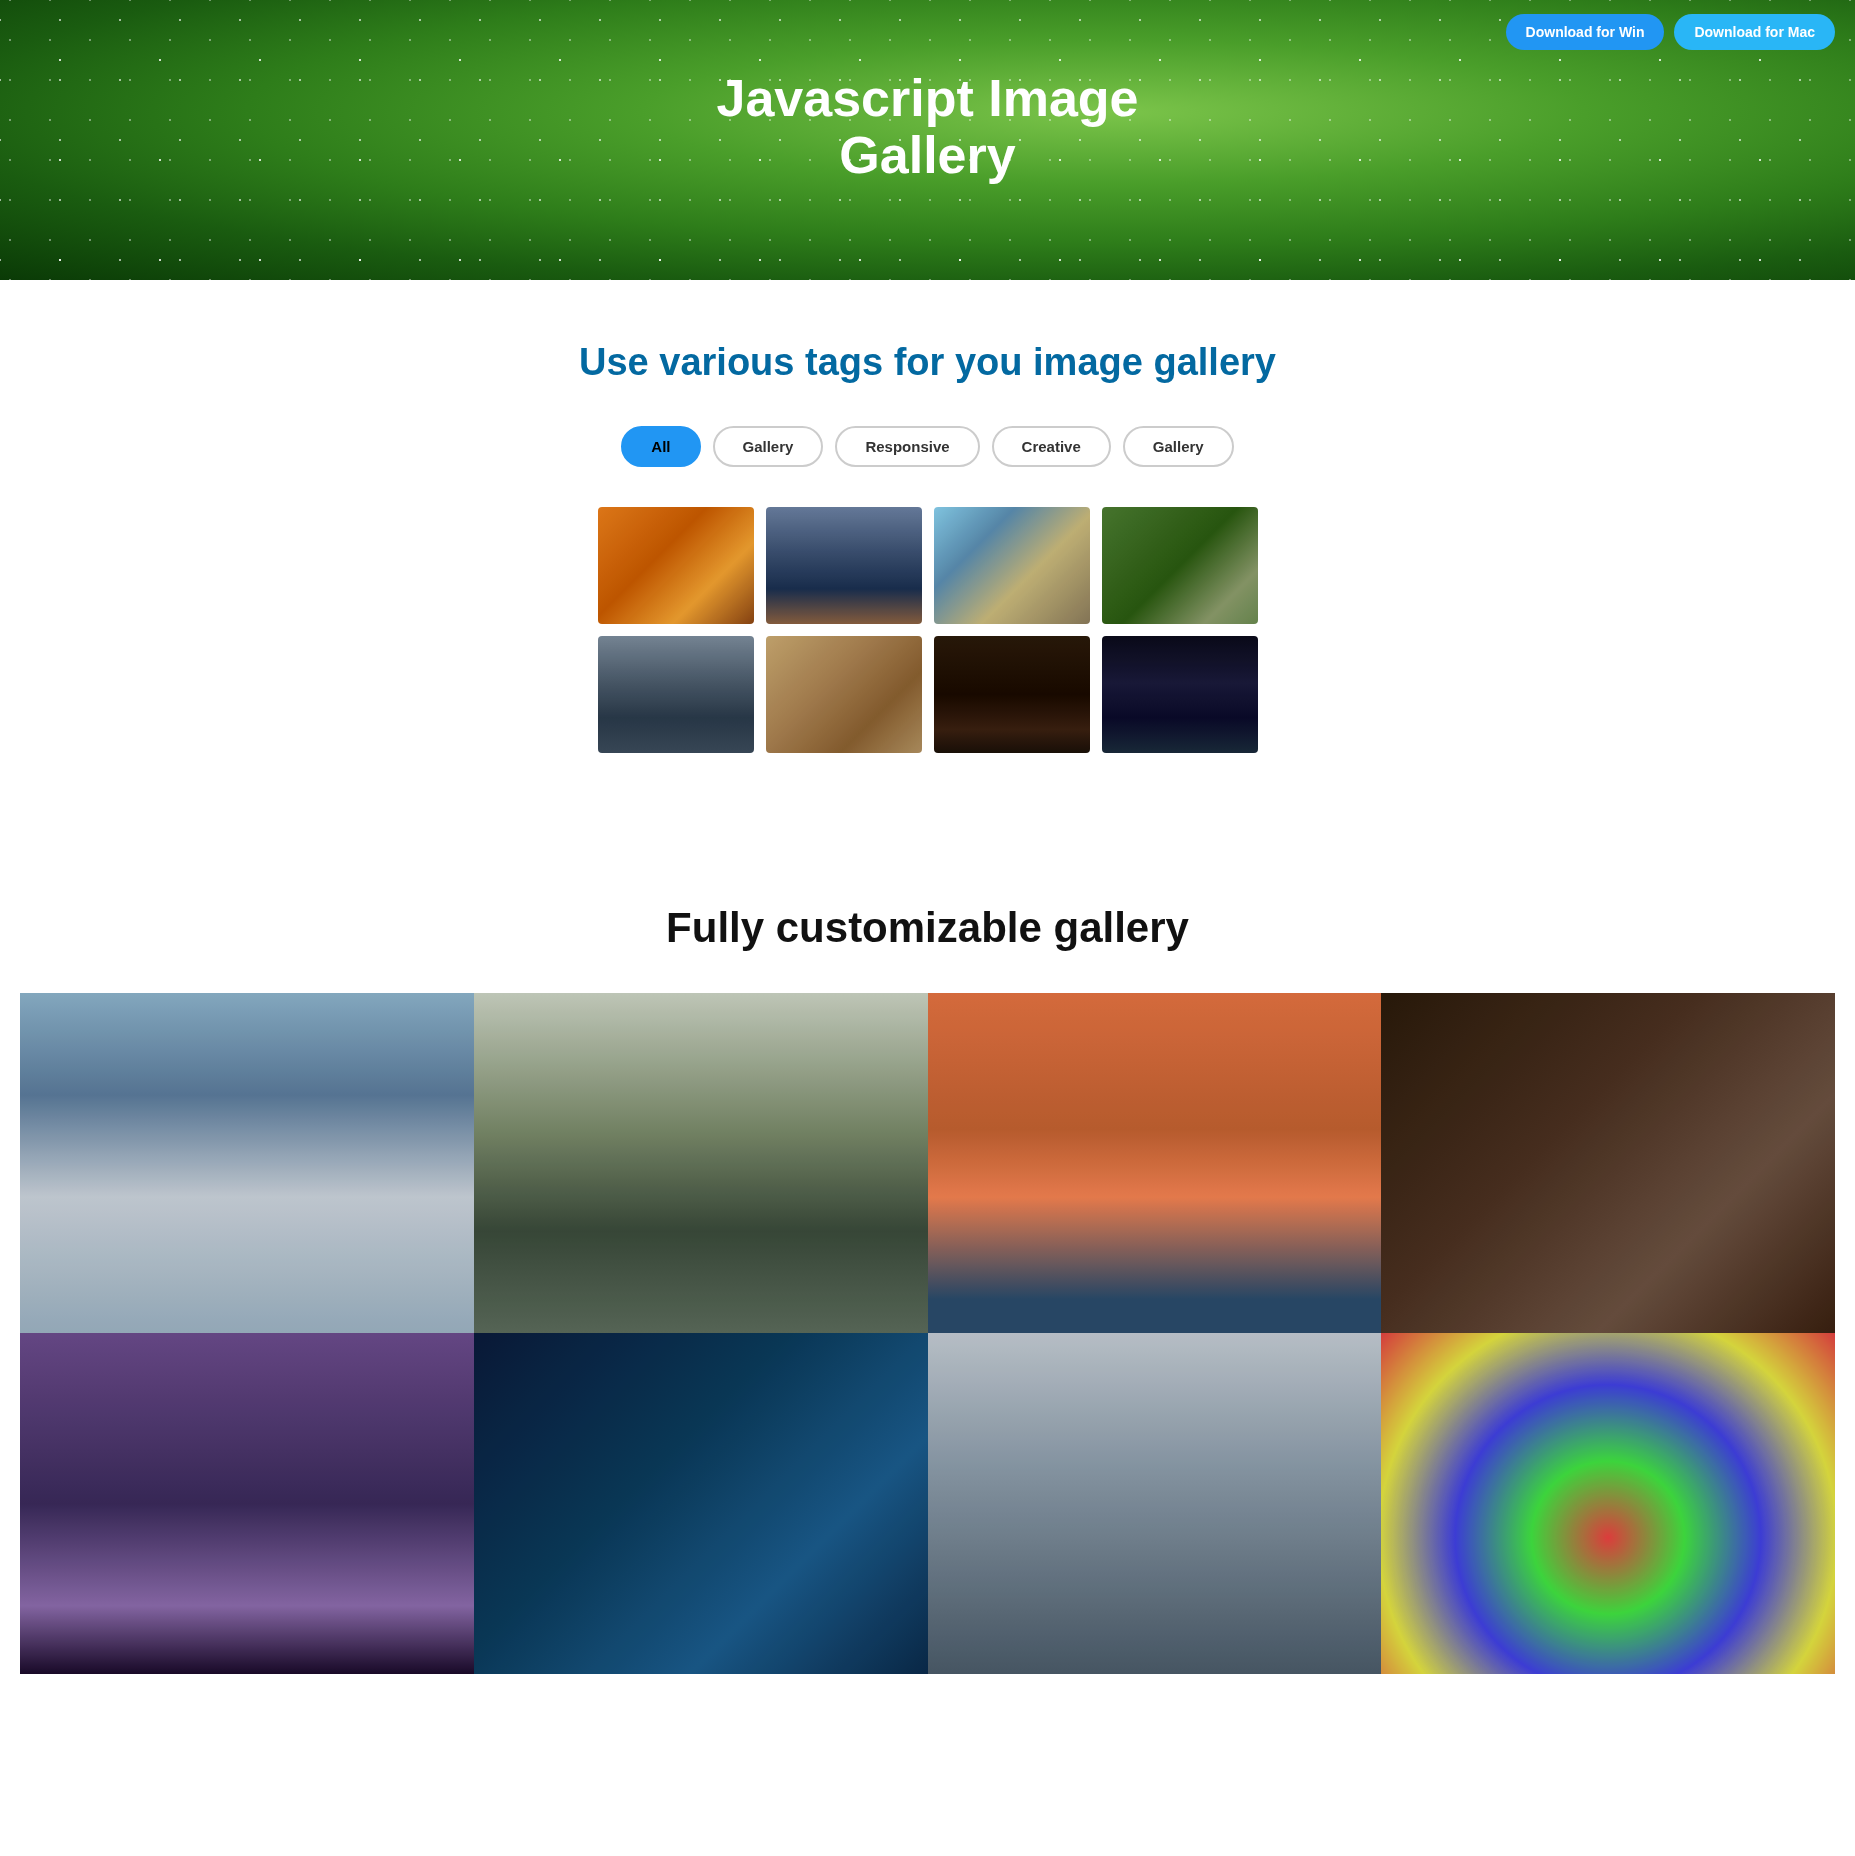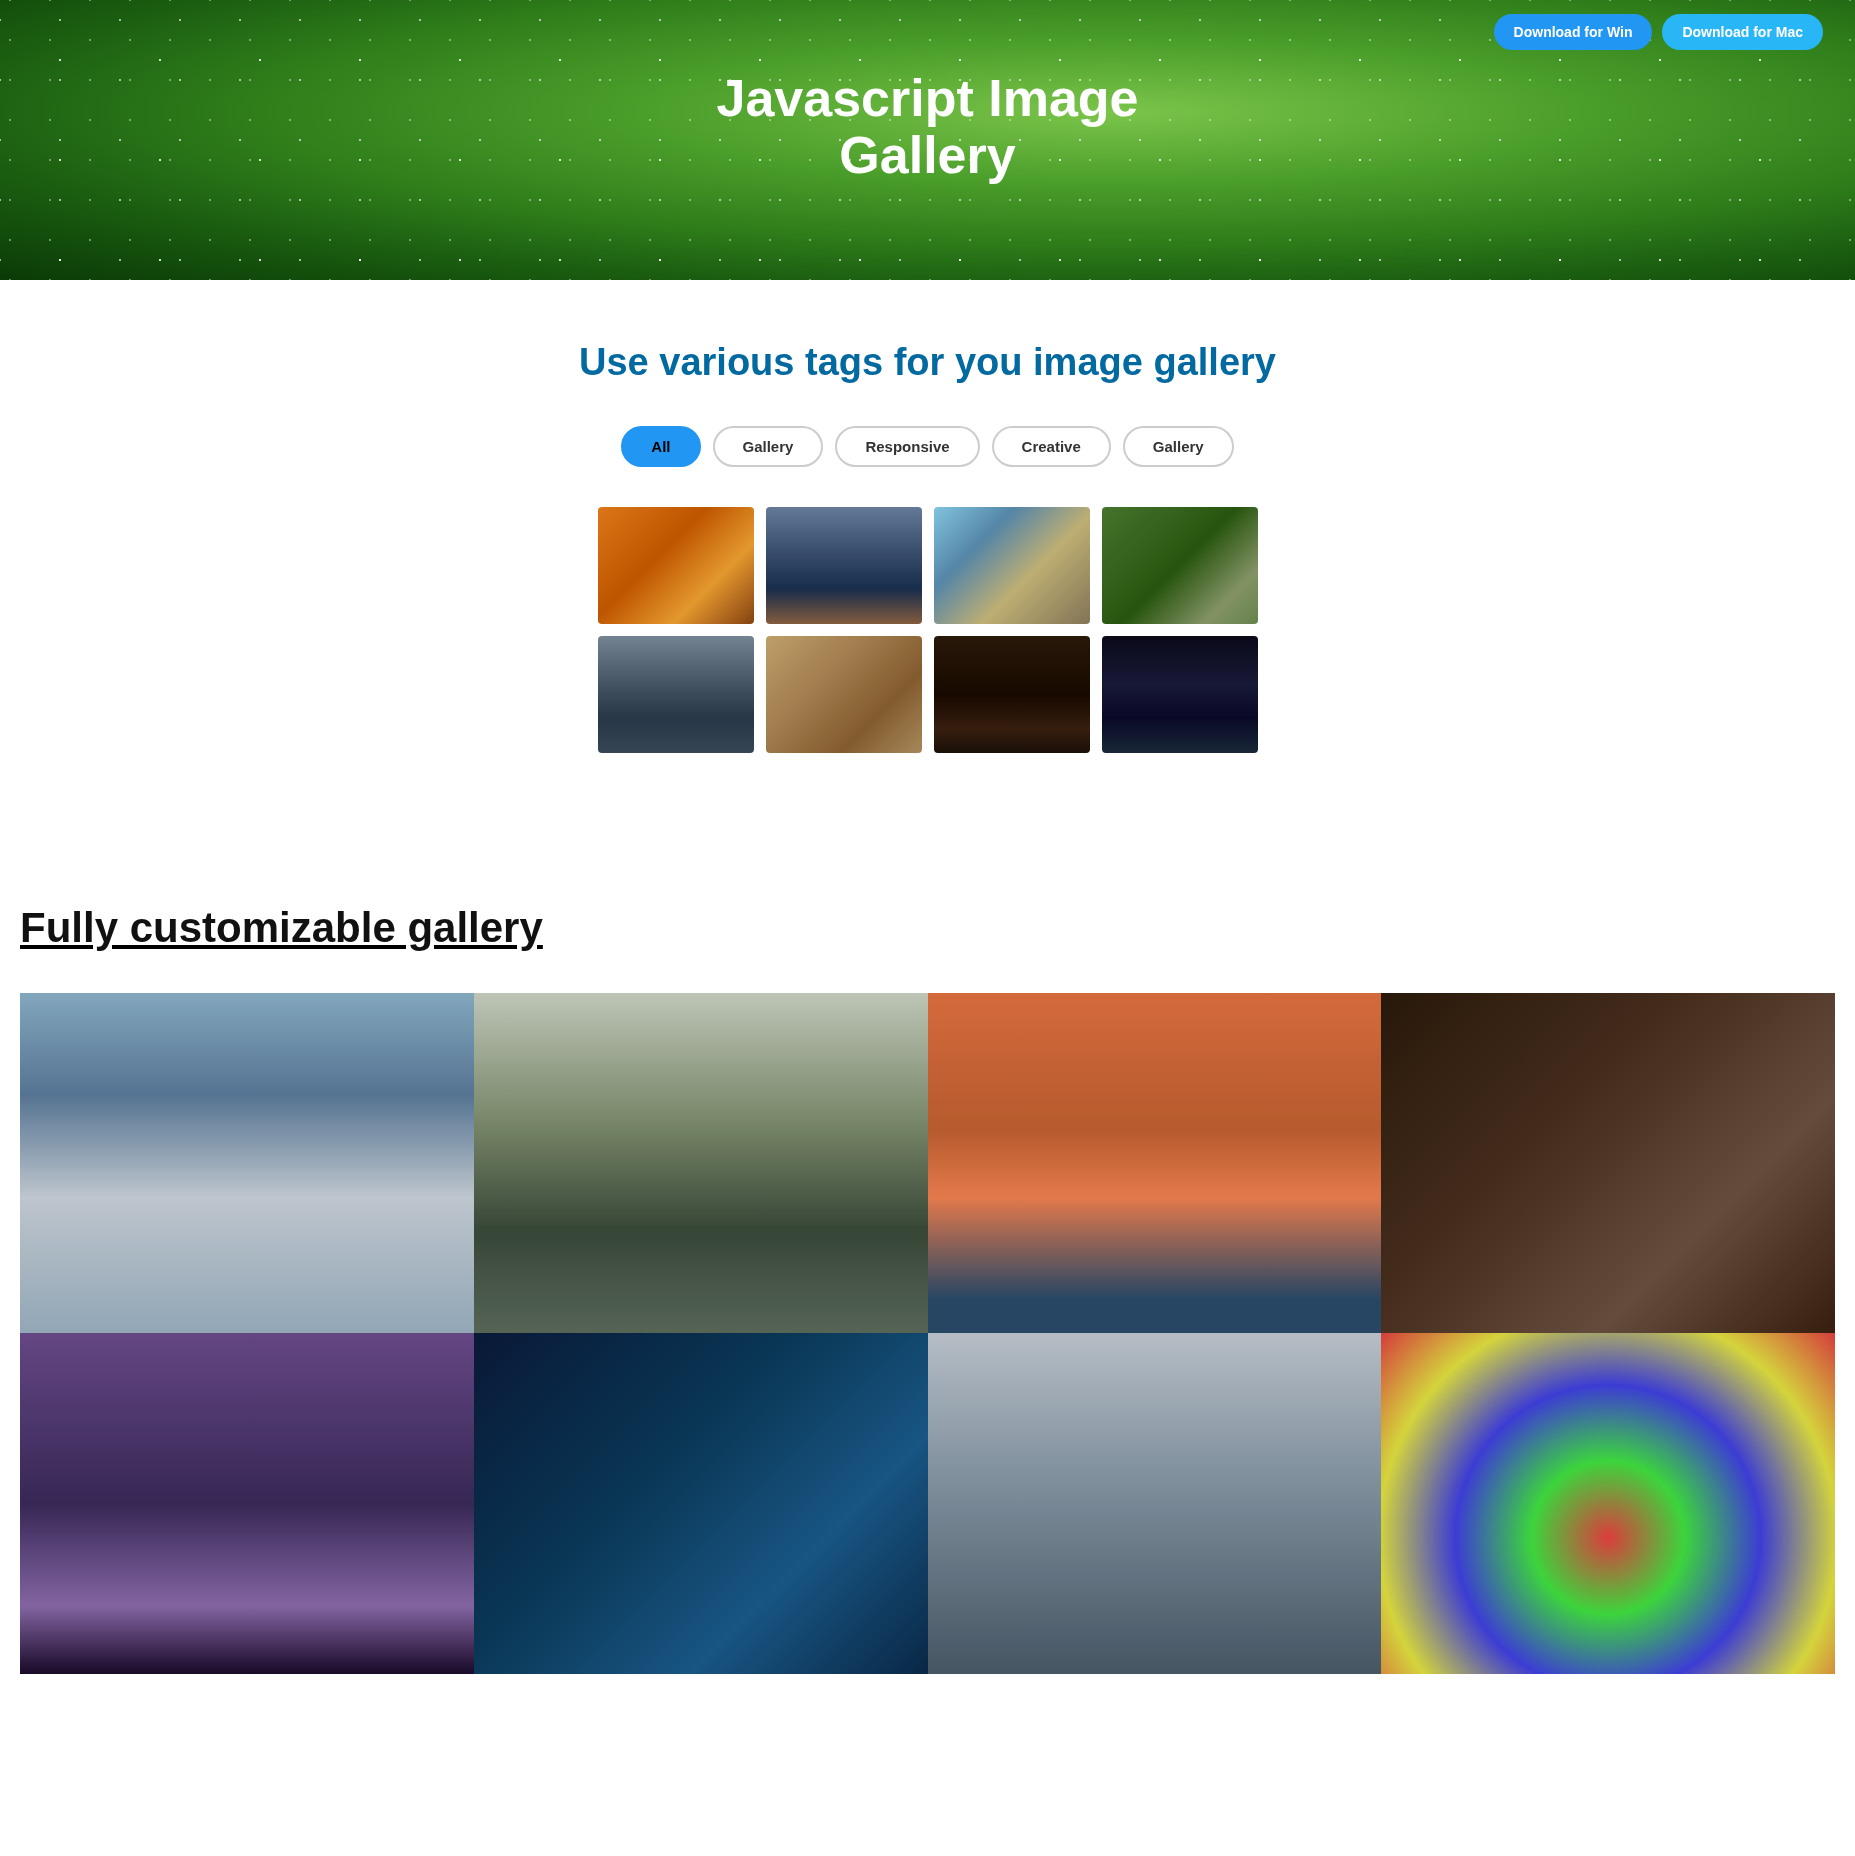--- a/index.html
+++ b/index.html
@@ -32,21 +32,21 @@
         radial-gradient(circle, rgba(255,255,255,0.8) 1px, transparent 1px),
         radial-gradient(circle, rgba(255,255,255,0.6) 1px, transparent 1px),
         radial-gradient(circle, rgba(255,255,255,0.4) 1px, transparent 1px);
       background-size: 100px 100px, 60px 60px, 40px 40px;
       background-position: 10px 10px, 30px 50px, 70px 20px;
     }
 
     .hero-buttons {
       position: absolute;
       top: 14px;
-      right: 32px;
+      right: 20px;
       display: flex;
       gap: 10px;
       z-index: 2;
     }
     .btn-download {
       padding: 10px 20px;
       border-radius: 25px;
       border: none;
       font-size: 14px;
       font-weight: 600;
@@ -135,22 +135,22 @@
     .img-city { background: linear-gradient(135deg, #87ceeb 0%, #5a8db0 30%, #c8b87a 60%, #8a7a5a 100%); }
     .img-deer { background: linear-gradient(135deg, #4a7a30 0%, #2a5a10 50%, #8a9a6a 80%, #6a8a50 100%); }
     .img-mountains { background: linear-gradient(180deg, #7a8a9a 0%, #4a5a6a 40%, #2a3a4a 70%, #3a4a5a 100%); }
     .img-rock { background: linear-gradient(135deg, #c8a870 0%, #a88050 40%, #8a6030 70%, #b09060 100%); }
     .img-book { background: linear-gradient(180deg, #2a1a0a 0%, #1a0a00 50%, #3a2010 80%, #1a1008 100%); }
     .img-tent { background: linear-gradient(180deg, #0a0a1a 0%, #1a1a3a 40%, #0a0a2a 70%, #1a2a3a 100%); }
 
     
     .custom-section {
       padding: 60px 20px 0;
+      text-align: center;
       background: #fff;
-      text-decoration: underline;
     }
     .custom-title {
       font-size: 42px;
       font-weight: 800;
       color: #111;
       margin-bottom: 40px;
       line-height: 1.2;
     }
 
     

